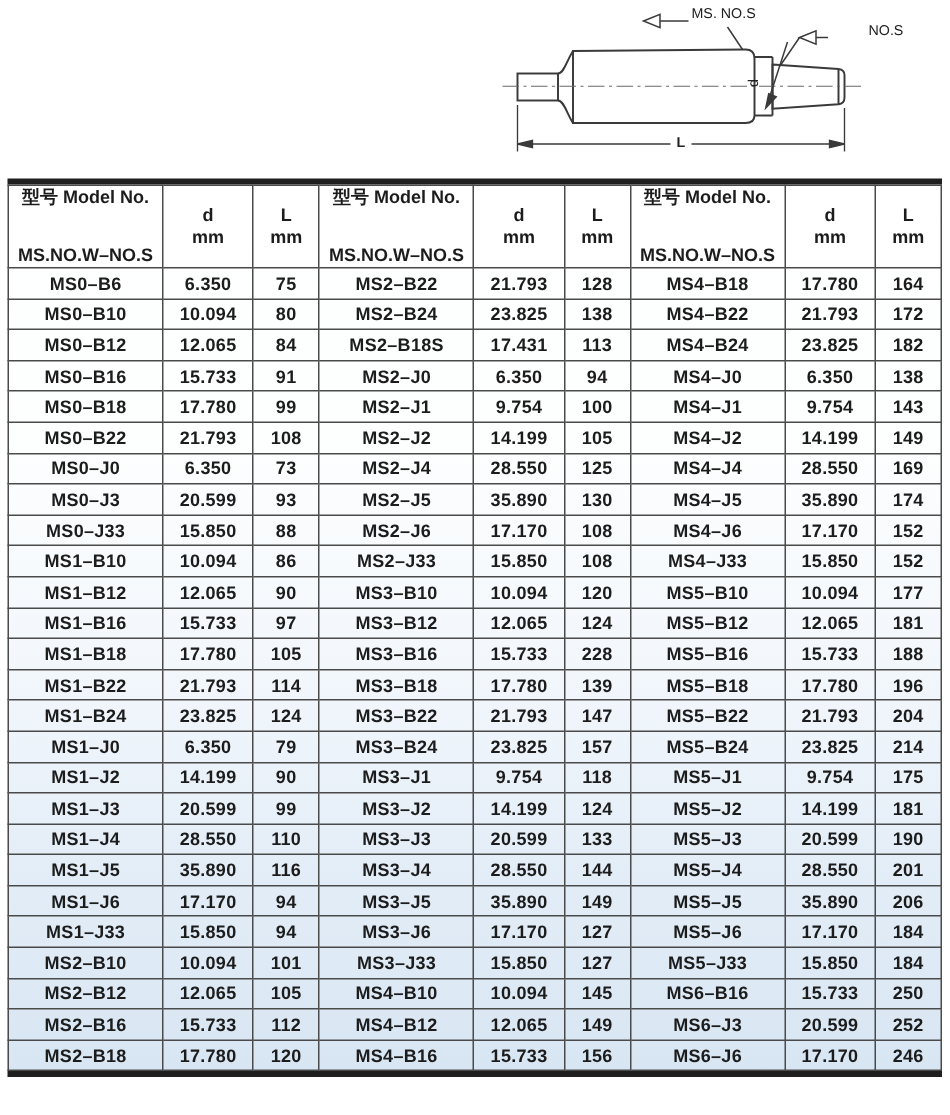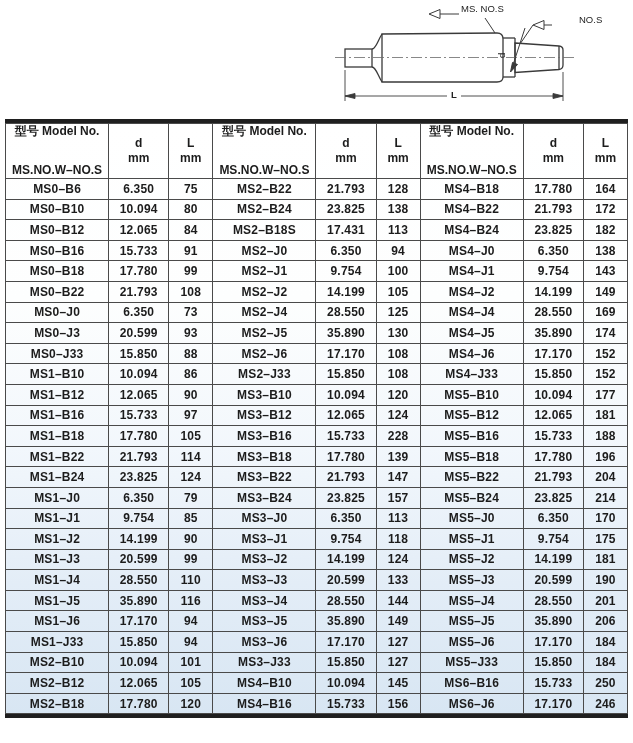--- a/index.html
+++ b/index.html
@@ -339,31 +339,20 @@
           <td class="num">6.350</td>
           <td class="num">79</td>
           <td class="model">MS3–B24</td>
           <td class="num">23.825</td>
           <td class="num">157</td>
           <td class="model">MS5–B24</td>
           <td class="num">23.825</td>
           <td class="num">214</td>
         </tr>
         <tr>
-          <td class="model">MS1–J1</td>
-          <td class="num">9.754</td>
-          <td class="num">85</td>
-          <td class="model">MS3–J0</td>
-          <td class="num">6.350</td>
-          <td class="num">113</td>
-          <td class="model">MS5–J0</td>
-          <td class="num">6.350</td>
-          <td class="num">170</td>
-        </tr>
-        <tr>
           <td class="model">MS1–J2</td>
           <td class="num">14.199</td>
           <td class="num">90</td>
           <td class="model">MS3–J1</td>
           <td class="num">9.754</td>
           <td class="num">118</td>
           <td class="model">MS5–J1</td>
           <td class="num">9.754</td>
           <td class="num">175</td>
         </tr>
@@ -438,20 +427,31 @@
           <td class="num">12.065</td>
           <td class="num">105</td>
           <td class="model">MS4–B10</td>
           <td class="num">10.094</td>
           <td class="num">145</td>
           <td class="model">MS6–B16</td>
           <td class="num">15.733</td>
           <td class="num">250</td>
         </tr>
         <tr>
+          <td class="model">MS2–B16</td>
+          <td class="num">15.733</td>
+          <td class="num">112</td>
+          <td class="model">MS4–B12</td>
+          <td class="num">12.065</td>
+          <td class="num">149</td>
+          <td class="model">MS6–J3</td>
+          <td class="num">20.599</td>
+          <td class="num">252</td>
+        </tr>
+        <tr>
           <td class="model">MS2–B18</td>
           <td class="num">17.780</td>
           <td class="num">120</td>
           <td class="model">MS4–B16</td>
           <td class="num">15.733</td>
           <td class="num">156</td>
           <td class="model">MS6–J6</td>
           <td class="num">17.170</td>
           <td class="num">246</td>
         </tr>

